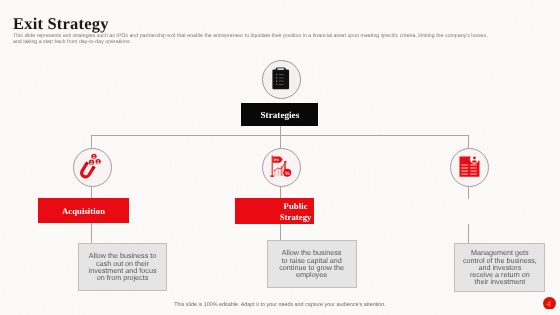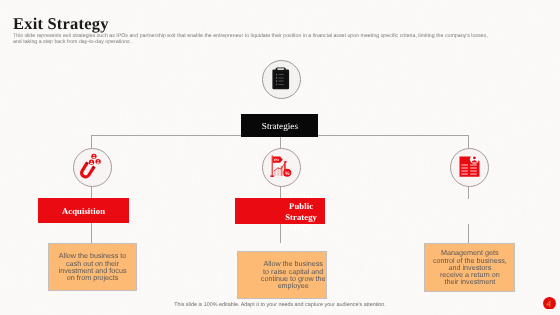--- a/index.html
+++ b/index.html
@@ -12,26 +12,26 @@
   .subtitle{position:absolute;left:13px;top:32.5px;width:478px;font-size:5.25px;
             line-height:6.4px;color:#7d7a77;}
   .ic{position:absolute;left:0;top:0;width:100%;height:100%;}
   .node-circle{position:absolute;width:37px;height:37px;border-radius:50%;
                border:0.55px solid #9e9898;background:#f3f2f1;}
   .node-circle.br{border-color:#ab9a9c;background:#f8f4f3;}
   .redbox{position:absolute;background:#ea0a11;color:#fff;
           font-family:"Liberation Serif",serif;font-weight:bold;font-size:8.6px;
           display:flex;align-items:center;justify-content:center;text-align:center;
           letter-spacing:0.1px;line-height:10.7px;padding-top:1.6px;box-sizing:border-box;}
-  .descbox{position:absolute;border:0.8px solid #c4bfbc;background:#fdba74;
+  .descbox{position:absolute;border:0.8px solid #c4bfbc;background:#e5e5e5;
            color:#58585a;font-size:7.2px;line-height:7.2px;text-align:center;
-           display:flex;align-items:center;justify-content:center;}
+           display:flex;align-items:center;justify-content:center;margin-left:30px;}
   .blackbox{position:absolute;background:#080808;color:#fff;
-            font-family:"Liberation Serif",serif;font-weight:normal;font-size:9.2px;
-            display:flex;align-items:center;justify-content:center;margin-top:11px;}
+            font-family:"Liberation Serif",serif;font-weight:bold;font-size:9.2px;
+            display:flex;align-items:center;justify-content:center;}
   .line{position:absolute;background:#a9a3a3;}
   .ln{display:block;}
   .footer{position:absolute;left:0;top:302px;width:560px;text-align:center;
           font-size:5.4px;color:#6b6b6b;}
   .logo{position:absolute;left:543.3px;top:296.5px;width:13px;height:12.8px;}
 </style>
 </head>
 <body>
 
 <div class="slide">
@@ -138,27 +138,27 @@
       </g>
       <g fill="#ee4242">
         <rect x="19.6" y="11.6" width="2.3" height="15.7"></rect>
       </g>
       <path d="M7.1 21.2 L12.0 17.2 L16.0 18.8 L21.5 9.6" stroke="#ea0a11" stroke-width="0.95" fill="none" stroke-linecap="round" stroke-linejoin="round"></path>
       <path d="M19.0 9.6 L22.6 8.1 L22.3 12.0 Z" fill="#ea0a11"></path>
       <circle cx="23.6" cy="23.2" r="5.0" fill="#ea0a11"></circle>
       <text x="23.6" y="25.6" font-family="Liberation Sans, sans-serif" font-size="6.4" font-weight="bold" fill="#fbdbdb" text-anchor="middle">%</text>
     </svg>
   </div>
-  <div class="redbox" style="left:234.6px;top:197.5px;width:90px;height:26.5px;padding-left:43px;">
+  <div class="redbox" style="left:234.6px;top:197.5px;width:79px;height:26.5px;padding-left:43px;">
     <span>
         <span class="ln">Initial Public</span>
         <span class="ln">Strategy (IPO)</span>
       </span>
   </div>
-  <div class="descbox" style="left:236.7px;top:251px;width:87.9px;height:45.6px;justify-content:flex-end;">
+  <div class="descbox" style="left:236.7px;top:240px;width:87.9px;height:45.6px;">
     <span>
         <span class="ln">Allow the business</span>
         <span class="ln">to raise capital and</span>
         <span class="ln">continue  to grow the</span>
         <span class="ln">employee</span>
       </span>
   </div>
 
   <div class="node-circle br" style="left:450px;top:147.5px;">
     <svg class="ic" viewBox="-4.7 -3.3 40.5 40.5">

